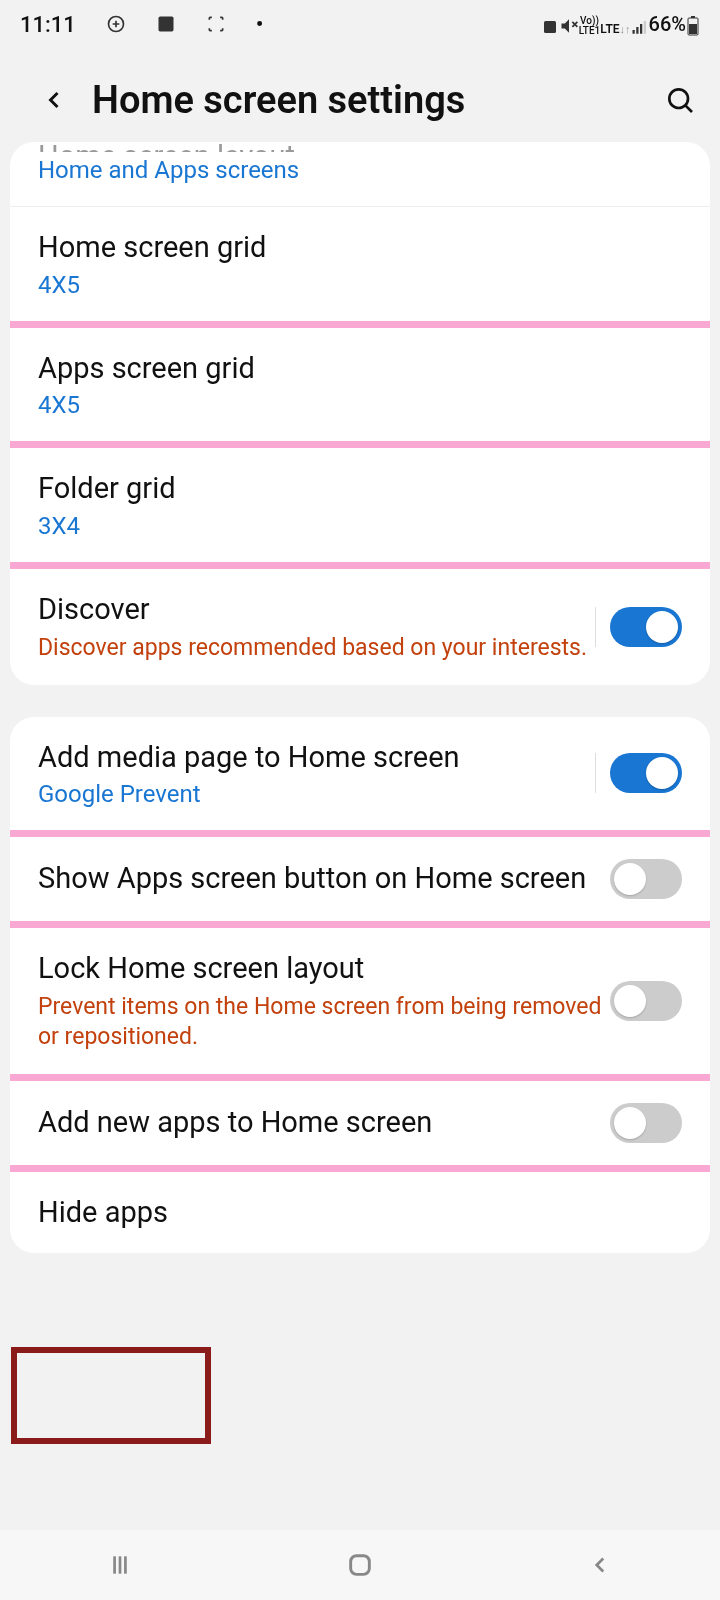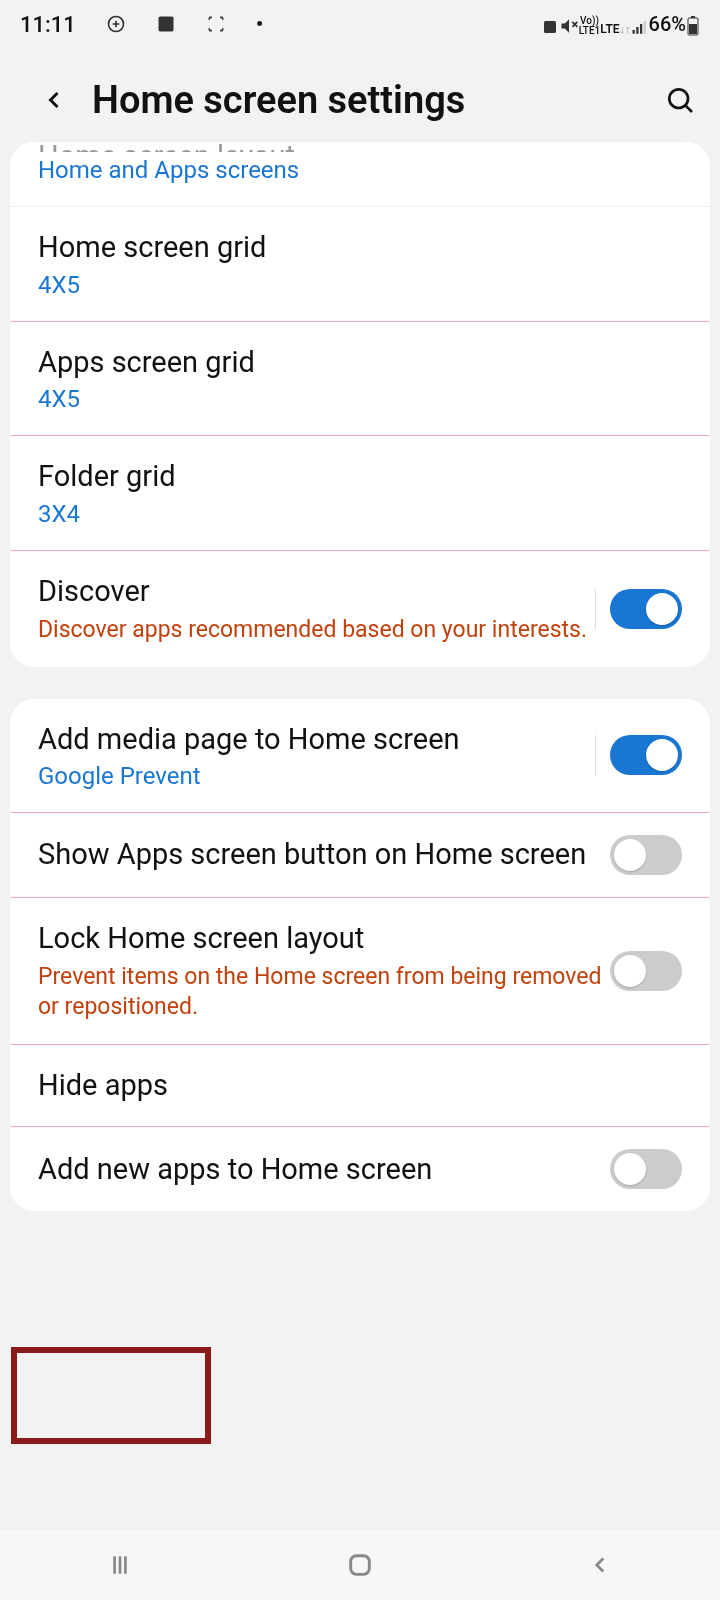--- a/index.html
+++ b/index.html
@@ -72,21 +72,21 @@
       overflow: hidden;
     }
     .card + .card {
       margin-top: 32px;
     }
     .setting-row {
       padding: 22px 28px;
       display: flex;
       align-items: center;
       justify-content: space-between;
-      border-bottom: 1px solid #f9a8d4;
+      border-bottom: 7px solid #f9a8d4;
     }
     .setting-row:last-child {
       border-bottom: none;
     }
     .setting-text {
       flex: 1;
     }
     .setting-title {
       font-size: 29px;
       color: #111;
@@ -313,29 +313,29 @@
       <div class="setting-text">
         <div class="setting-title">Lock Home screen layout</div>
         <div class="setting-desc">Prevent items on the Home screen from being removed or repositioned.</div>
       </div>
       <div class="toggle-container no-border">
         <div class="toggle"></div>
       </div>
     </div>
     <div class="setting-row">
       <div class="setting-text">
-        <div class="setting-title">Hide apps</div>
-      </div>
-    </div>
-    <div class="setting-row">
-      <div class="setting-text">
         <div class="setting-title">Add new apps to Home screen</div>
       </div>
       <div class="toggle-container no-border">
         <div class="toggle"></div>
+      </div>
+    </div>
+    <div class="setting-row">
+      <div class="setting-text">
+        <div class="setting-title">Hide apps</div>
       </div>
     </div>
   </div>
 
 </div>
 
 <div class="highlight-box" style="left:11px;top:1347px;width:200px;height:97px"></div>
 
 <div class="nav-bar">
   <div class="nav-btn">

